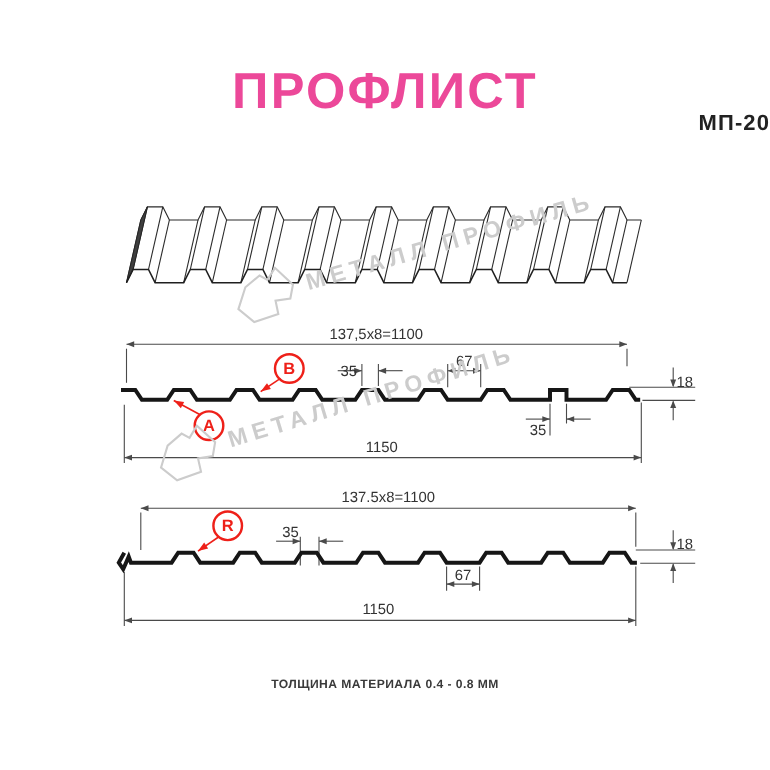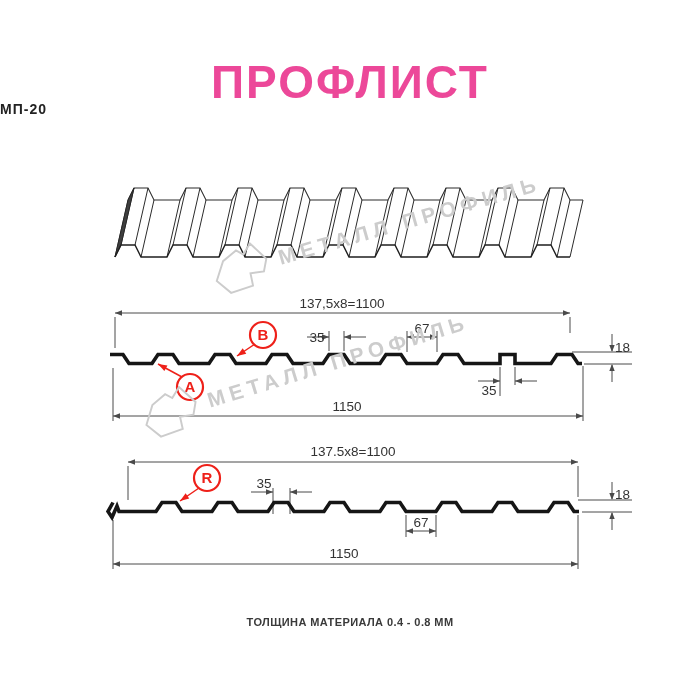--- a/index.html
+++ b/index.html
@@ -1,21 +1,21 @@
 <!DOCTYPE html>
 <html><head>
 <meta charset="utf-8">
 <style>
   html,body{margin:0;padding:0;background:#fff;}
   #stage{position:relative;width:700px;height:700px;background:#ffffff;overflow:hidden;
          font-family:"Liberation Sans", sans-serif;}
   .title{position:absolute;top:55px;left:0;width:700px;text-align:center;
          font-size:46px;font-weight:800;letter-spacing:2px;color:#ec4899;}
-  .subtitle{position:absolute;top:101px;left:0;width:700px;text-align:left;
-         font-size:14px;font-weight:700;letter-spacing:1px;color:#222;}
+  .subtitle{position:absolute;top:101px;left:0;width:700px;text-align:right;
+         font-size:20px;font-weight:700;letter-spacing:1px;color:#222;}
   .footer-note{position:absolute;top:616px;left:0;width:700px;text-align:center;
          font-size:11px;font-weight:600;letter-spacing:0.4px;color:#3a3a3a;}
   #drawing{position:absolute;left:0;top:0;}
   .wm{position:absolute;display:flex;align-items:center;gap:10px;
       color:#cccccc;font-weight:700;font-size:21px;letter-spacing:5px;
       white-space:nowrap;pointer-events:none;}
   #wm1{left:220px;top:252px;transform:rotate(-16deg);transform-origin:left bottom;}
   #wm2{left:150px;top:396px;transform:rotate(-17deg);transform-origin:left bottom;}
   .wm svg{flex:0 0 auto;}
 </style>

